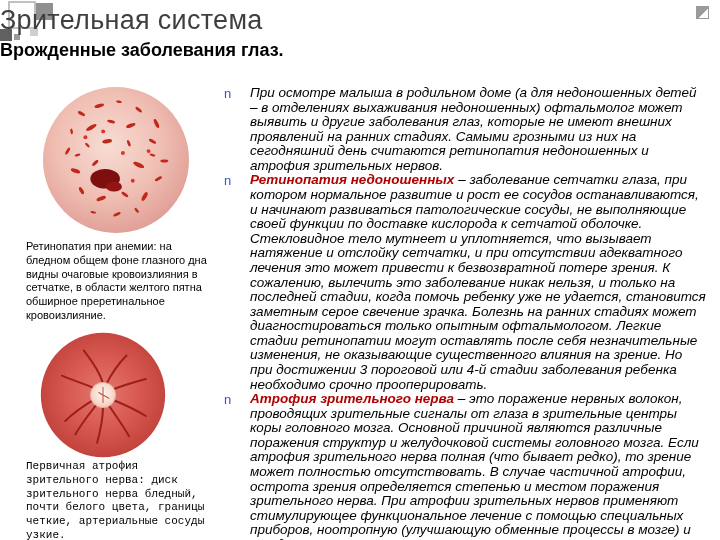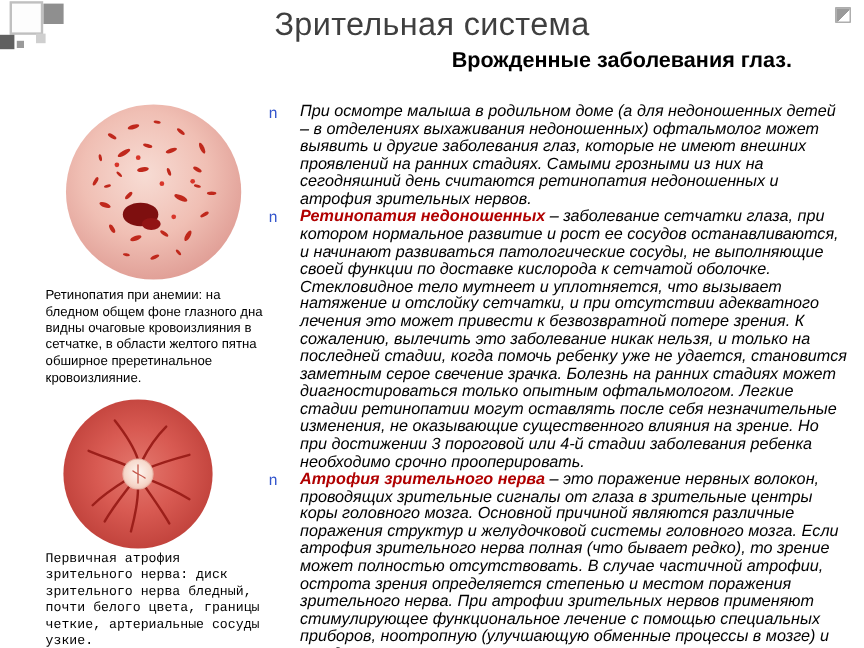--- a/index.html
+++ b/index.html
@@ -15,29 +15,29 @@
   .sq3 { left:0;    top:29px; width:12px; height:12px; background:#606060; }
   .sq4 { left:30px; top:28px; width:8px;  height:8px;  background:#cfcfcf; }
   .sq5 { left:14px; top:34px; width:6px;  height:6px;  background:#9a9a9a; }
   .deco-tr {
     position:absolute; left:696px; top:6px; width:13px; height:13px;
     border:1px solid #9a9a9a;
     background:linear-gradient(135deg, #9a9a9a 55%, #ffffff 55%);
   }
   .title {
     position:absolute; top:5px; left:0; width:100%;
-    text-align:center; font-size:27px; font-weight:400;
+    text-align:left; font-size:27px; font-weight:400;
     color:var(--title-gray, #3f3f3f); letter-spacing:0.3px;
   }
   .subtitle {
     position:absolute; top:40px; left:0; width:660px;
-    text-align:right; font-weight:700; font-size:18px; color:#000;
+    text-align:left; font-weight:700; font-size:18px; color:#000;
     line-height:1.18;
   }
-  .figures { position:absolute; left:24px; top:86px; width:200px; height:452px;margin-left:12px; }
+  .figures { position:absolute; left:24px; top:86px; width:200px; height:452px; }
   .fundus1 { position:absolute; left:18px; top:0; }
   .caption { color:#000; font-size:11px; line-height:1.25; }
   .caption1 { position:absolute; left:2px; top:154px; width:186px; }
   .fundus2 { position:absolute; left:16px; top:246px; }
   .caption2 { position:absolute; left:2px; top:374px; width:186px;font-family:Liberation Mono, monospace; }
   .bullets { position:absolute; left:224px; top:86px; width:482px; }
   .bullet { display:flex; align-items:flex-start; }
   .marker {
     flex:0 0 26px; width:26px; color:var(--bullet-blue, #3355cc);
     font-size:13px; line-height:1.15; padding-top:1px;

